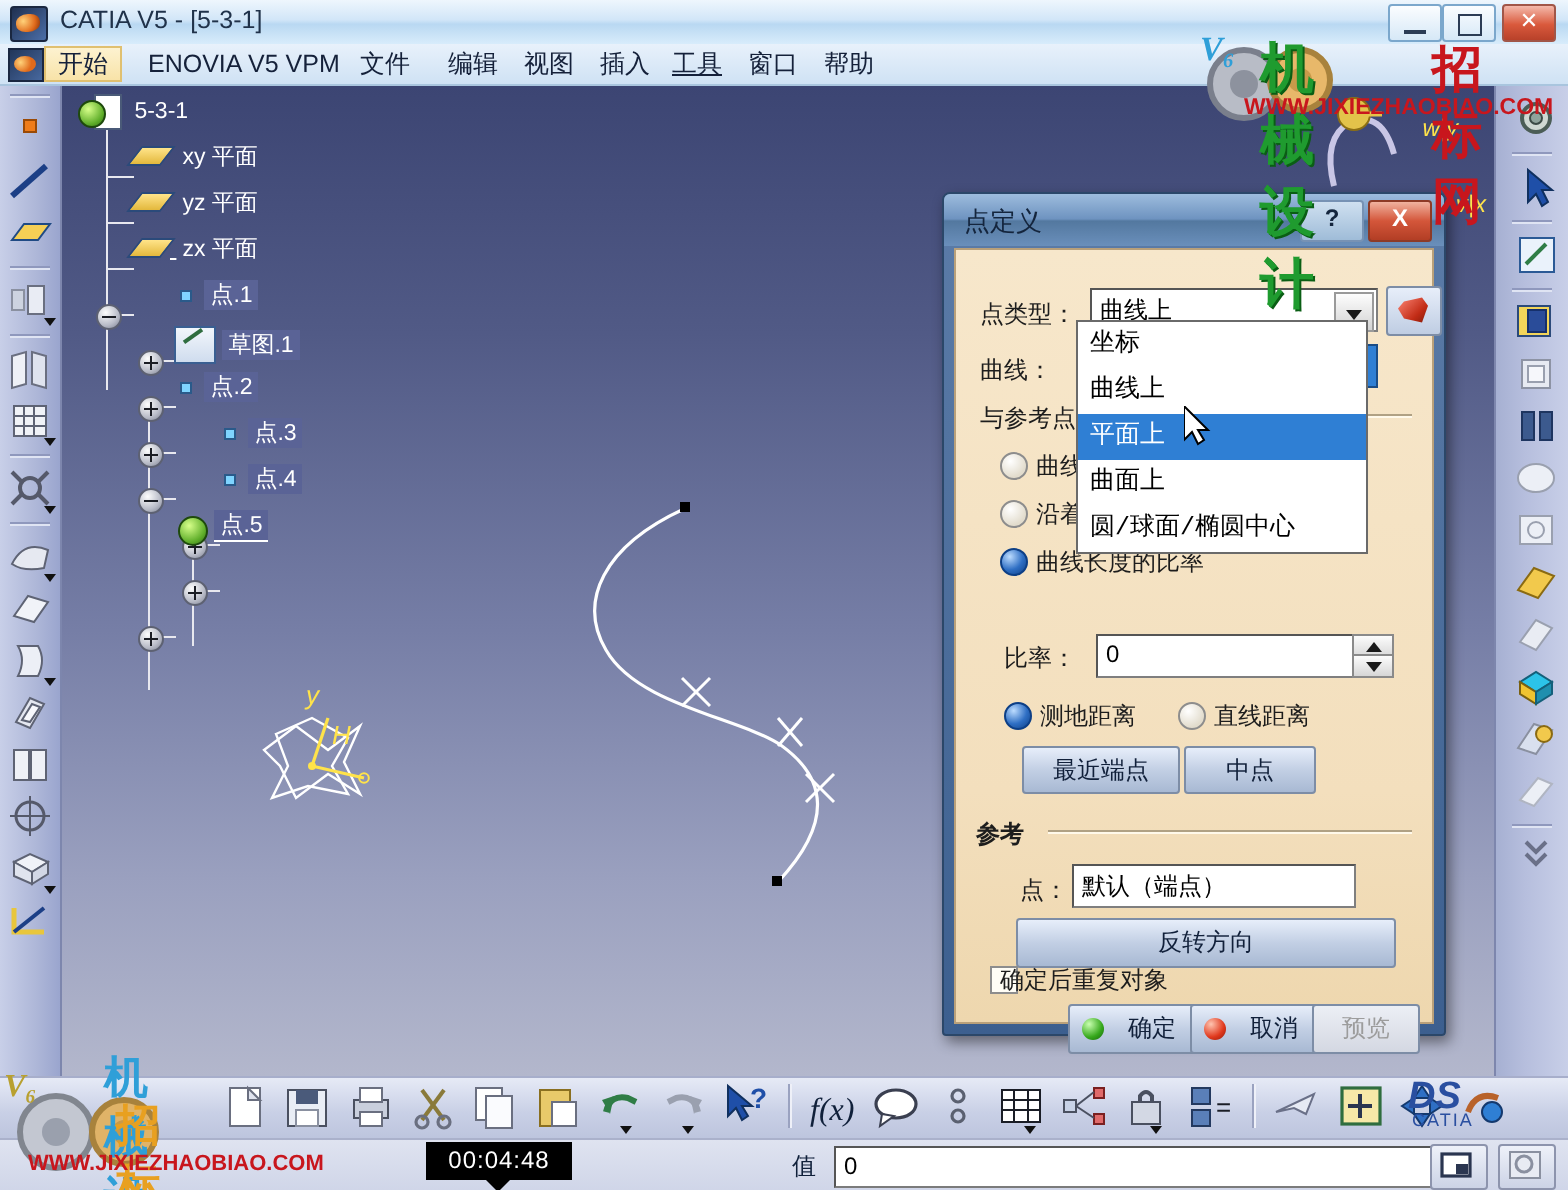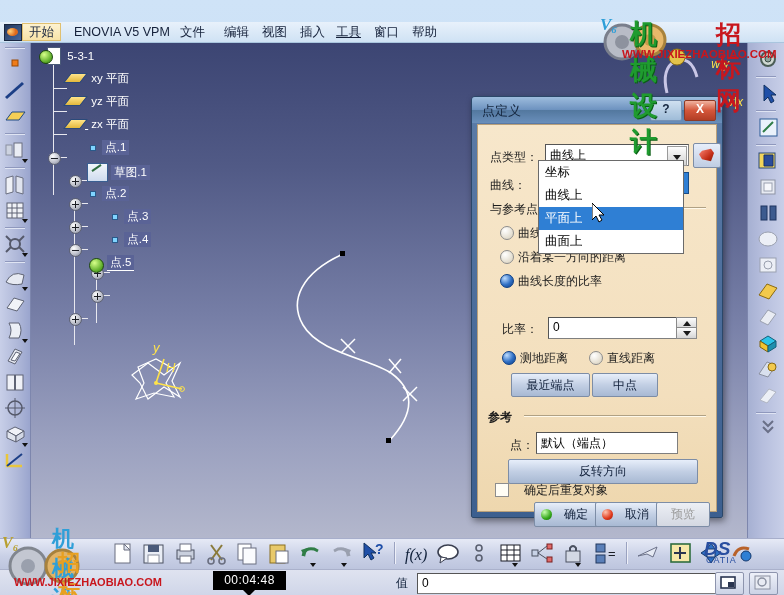--- a/index.html
+++ b/index.html
@@ -141,21 +141,21 @@
   .spin.up:after{top:3px;border-bottom:5px solid #1a1a1a;}
   .spin.dn:after{top:3px;border-top:5px solid #1a1a1a;}
   .redcube{position:absolute;width:26px;height:23px;border:1px solid #7d8da6;border-radius:2px;
     background:linear-gradient(to bottom,#e7eefa,#bfcde3);}
   .redcube:after{content:"";position:absolute;left:5px;top:4px;width:15px;height:14px;
     background:linear-gradient(135deg,#ff8a7a,#c22c16 65%,#7d1a08);
     clip-path:polygon(20% 20%,80% 5%,100% 35%,80% 95%,20% 80%,0% 45%);}
 
   
   #dropdown{position:absolute;left:538px;top:160px;width:144px;
-    background:#ffffff;border:1px solid #6a6a6a;z-index:60;}
+    background:#ffffff;border:1px solid #6a6a6a;z-index:60;font-family:Liberation Mono, monospace;}
   #dropdown .opt{height:23px;line-height:23px;padding-left:6px;font-size:12.5px;color:#000;white-space:nowrap;}
   #dropdown .opt.hl{background:#2f7fd4;color:#ffffff;}
   #cursor{position:absolute;left:592px;top:203px;width:14px;height:20px;z-index:70;}
 
   
   #bottombar{position:absolute;left:0;top:538px;width:784px;height:31px;
     background:linear-gradient(to bottom,#e6eaf6,#c9d0e6 55%,#bcc4dd);border-top:1px solid #a7aecb;}
   .bbtn{position:relative;display:inline-block;width:27px;height:27px;margin:1px 0 0 1px;vertical-align:top;}
   .bsep{display:inline-block;width:1px;height:22px;background:#9aa2c0;margin:3px 4px 0 4px;vertical-align:top;
      box-shadow:1px 0 0 #eef0f8;}
@@ -186,20 +186,33 @@
   #wm-bot .wurl{position:absolute;left:0px;top:52px;font-size:11px;color:#c8161d;font-weight:bold;}
   #dscatia{position:absolute;right:40px;top:539px;width:42px;height:28px;z-index:25;}
   #dscatia .ds{position:absolute;left:2px;top:-1px;font-size:19px;font-weight:bold;font-style:italic;color:#2a4fa0;}
   #dscatia .ct{position:absolute;left:4px;top:16px;font-size:9px;color:#2a4fa0;letter-spacing:1px;}
 </style>
 </head>
 <body>
 
 <div id="app">
 
+  <div id="titlebar">
+    <div class="tb-icon"></div>
+    <div class="tb-text">CATIA V5 - [5-3-1]</div>
+    <div class="wbtn" id="w-min">
+        <div class="mg"></div>
+      </div>
+    <div class="wbtn" id="w-max">
+        <div class="sq"></div>
+      </div>
+    <div class="wbtn" id="w-close">
+        <i>✕</i>
+      </div>
+  </div>
 
   <div id="menubar">
     <div class="mb-icon"></div>
     <div class="mi sel" style="left:22px;">开始</div>
     <div class="mi" style="left:68px;">ENOVIA V5 VPM</div>
     <div class="mi" style="left:174px;">文件</div>
     <div class="mi" style="left:218px;">编辑</div>
     <div class="mi" style="left:256px;">视图</div>
     <div class="mi" style="left:294px;">插入</div>
     <div class="mi" style="left:330px;text-decoration:underline;">工具</div>
@@ -550,41 +563,42 @@
       <div class="lbl" style="left:32px;top:312px;">点：</div>
       <div class="fld" style="left:58px;top:307px;width:140px;height:20px;">
         <span>默认（端点）</span>
       </div>
 
       <div class="btn" style="left:30px;top:334px;width:188px;height:23px;line-height:23px;">
         <span>反转方向</span>
         </div>
 
       <div class="chk" style="left:17px;top:358px;"></div>
-      <div class="lbl" style="left:46px;top:357px;text-align:right;">确定后重复对象</div>
+      <div class="lbl" style="left:22px;top:357px;text-align:right;">确定后重复对象</div>
 
       <div class="btn" style="left:56px;top:377px;width:58px;height:23px;line-height:23px;padding-left:12px;">
         <div class="dot-green" style="left:6px;top:6px;"></div>
         <span>确定</span>
         </div>
       <div class="btn" style="left:117px;top:377px;width:58px;height:23px;line-height:23px;padding-left:12px;">
         <div class="dot-red" style="left:6px;top:6px;"></div>
         <span>取消</span>
         </div>
       <div class="btn disabled" style="left:178px;top:377px;width:52px;height:23px;line-height:23px;">
         <span>预览</span>
         </div>
     </div>
   </div>
 
   <div id="dropdown">
     <div class="opt">坐标</div>
     <div class="opt">曲线上</div>
     <div class="opt hl">平面上</div>
     <div class="opt">曲面上</div>
+    <div class="opt">圆/球面/椭圆中心</div>
   </div>
 
   <svg id="cursor">
     <polygon points="0,0 0,17 4,13 7,19 10,17 7,12 12,12" fill="#ffffff" stroke="#000" stroke-width="1"></polygon>
   </svg>
 
   <div id="bottombar">
     <div style="position:absolute;left:108px;top:0;">
       <div class="bbtn">
         <svg width="27" height="27">

